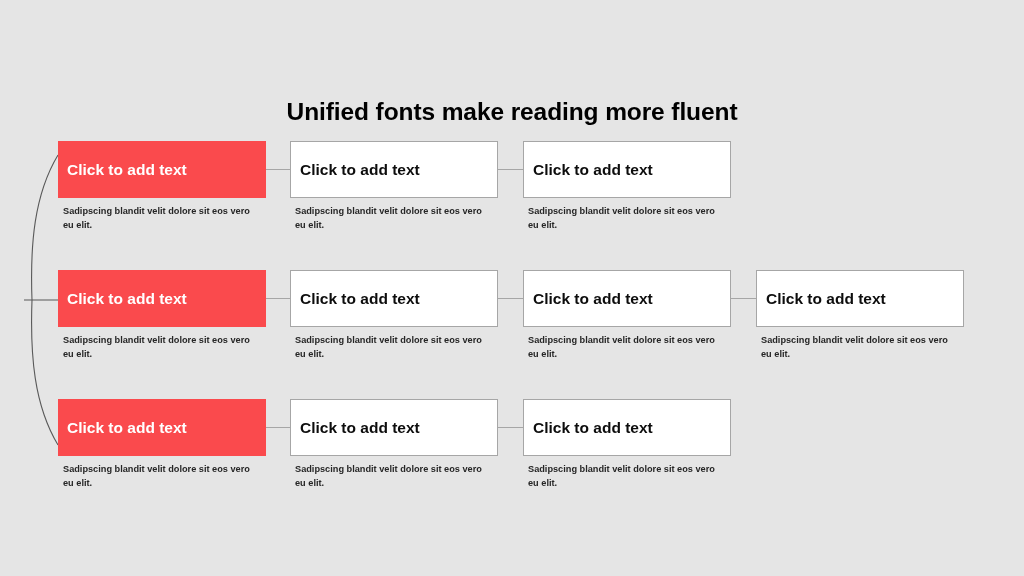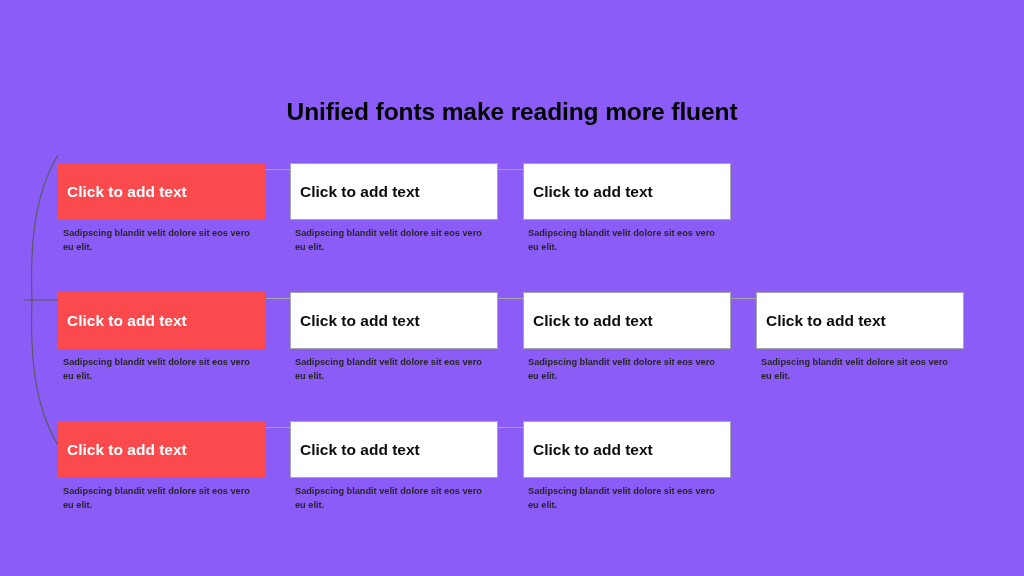--- a/index.html
+++ b/index.html
@@ -11,21 +11,21 @@
     height: 576px;
     background: #ffffff;
     font-family: "Liberation Sans", sans-serif;
     overflow: hidden;
   }
 
   #slide {
     position: relative;
     width: 1024px;
     height: 576px;
-    background: #8b5cf6;
+    background: #e5e5e5;
   }
 
   
   #slide-title {
     position: absolute;
     left: 0;
     top: 98px;
     width: 1024px;
     text-align: center;
     font-size: 24.5px;
@@ -56,21 +56,20 @@
   #row-1 { top: 141px; }
   #row-2 { top: 270px; }
   #row-3 { top: 399px; }
 
   .node {
     position: absolute;
     top: 0;
     width: 208px;
     height: 57px;
     box-sizing: border-box;
-    margin-top: 22px;
   }
   .node.col-1 { left: 58px; }
   .node.col-2 { left: 290px; }
   .node.col-3 { left: 523px; }
   .node.col-4 { left: 756px; }
 
   .node-box {
     position: relative;
     width: 208px;
     height: 57px;

